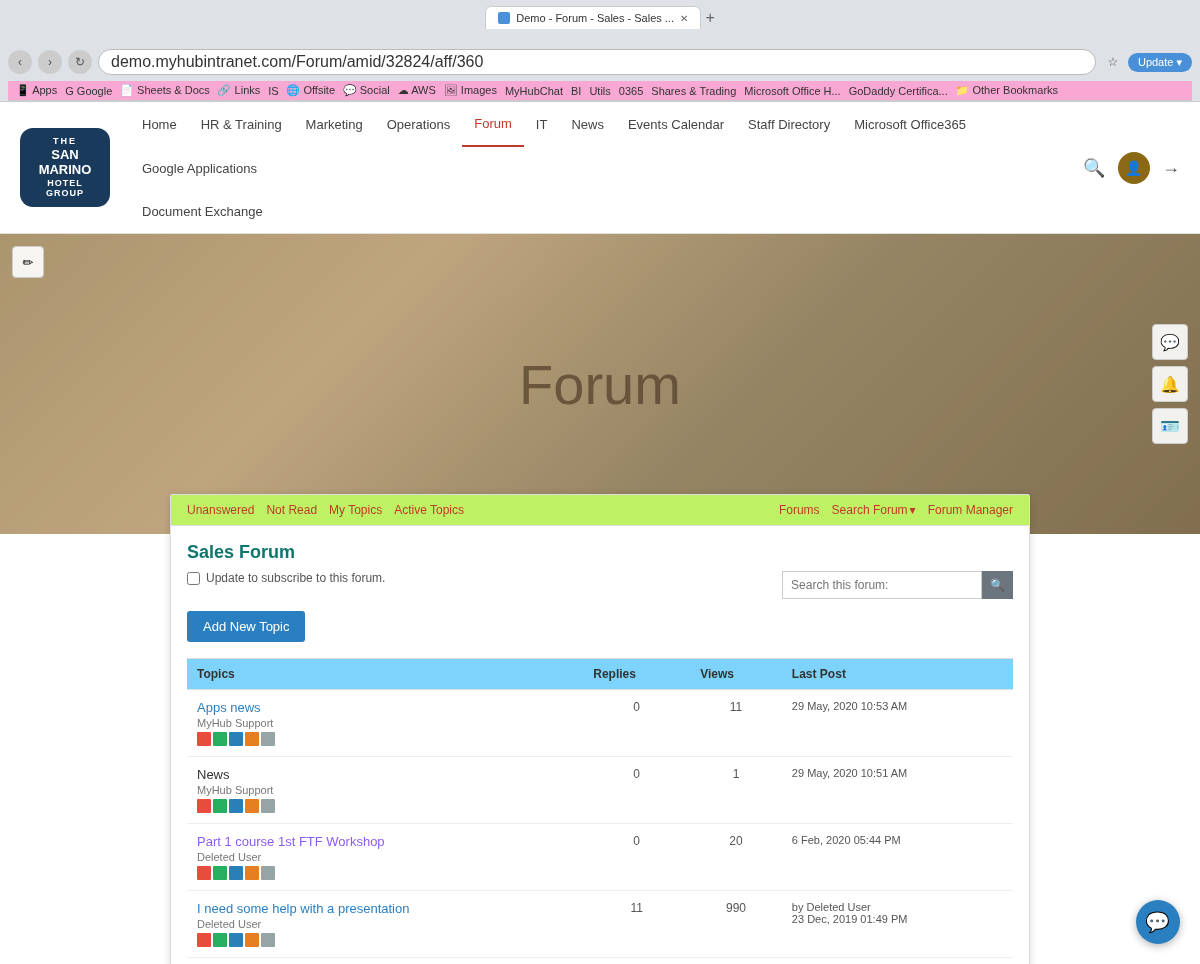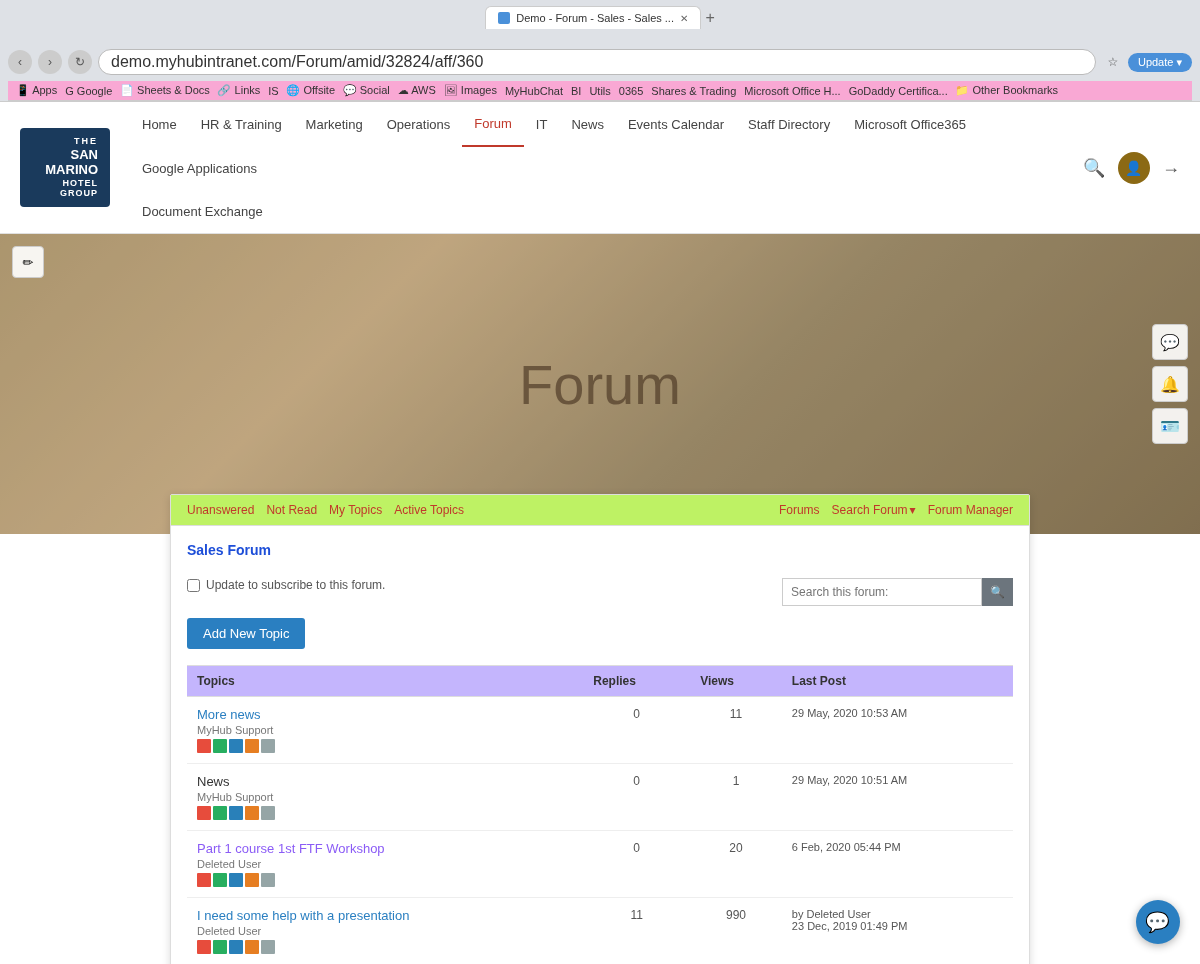--- a/index.html
+++ b/index.html
@@ -98,22 +98,22 @@
     }
     .logo-area {
       display: flex;
       align-items: center;
       padding: 8px 0;
     }
     .logo-box {
       background: #1a3a5c;
       color: #fff;
       padding: 8px 12px;
-      border-radius: 4px;
-      text-align: right;
+      border-radius: 13px;
+      text-align: center;
       line-height: 1.2;
       font-size: 10px;
       font-weight: bold;
       text-transform: uppercase;
       width: 90px;
     }
     .logo-box .the { font-size: 9px; letter-spacing: 2px; }
     .logo-box .name { font-size: 13px; }
     .logo-box .hotel { font-size: 9px; letter-spacing: 1px; }
 
@@ -247,24 +247,24 @@
     .forum-search-link {
       color: #c0392b;
       font-size: 12px;
       cursor: pointer;
       display: flex; align-items: flex-start; gap: 2px;
     }
 
     
     .forum-body { padding: 16px; }
     .forum-title {
-      font-size: 14px;
+      font-size: 18px;
       font-weight: bold;
-      color: #1d4ed8;
-      margin-bottom: 20px;
+      color: #0f766e;
+      margin-bottom: 8px;
     }
     .subscribe-row {
       display: flex;
       align-items: center;
       gap: 6px;
       margin-bottom: 12px;
       font-size: 12px;
       color: #555;
     }
     .subscribe-checkbox { cursor: pointer; }
@@ -301,21 +301,21 @@
       font-size: 13px;
       margin-bottom: 16px;
     }
 
     
     .topics-table {
       width: 100%;
       border-collapse: collapse;
     }
     .topics-table th {
-      background: #c4b5fd;
+      background: #7dd3fc;
       border-top: 1px solid #ddd;
       border-bottom: 1px solid #ddd;
       padding: 8px 10px;
       text-align: left;
       font-size: 12px;
       font-weight: bold;
       color: #333;
     }
     .topics-table th.num { }
     .topics-table td {
@@ -502,21 +502,21 @@
         <thead>
           <tr>
             <th>Topics</th>
             <th class="num">Replies</th>
             <th class="num">Views</th>
             <th>Last Post</th>
           </tr>
         </thead>
         <tbody id="topics-tbody">
         <tr>
-              <td><a class="topic-link">More news</a><div class="topic-author">MyHub Support</div><div class="topic-icons">
+              <td><a class="topic-link">Apps news</a><div class="topic-author">MyHub Support</div><div class="topic-icons">
                   <span class="topic-icon icon-red"></span>
                   <span class="topic-icon icon-green"></span>
                   <span class="topic-icon icon-blue"></span>
                   <span class="topic-icon icon-orange"></span>
                   <span class="topic-icon icon-gray"></span>
                 </div></td>
               <td class="num">0</td>
               <td class="num">11</td>
               <td class="last-post-cell">
                 <div class="last-post-date">29 May, 2020 10:53 AM</div>

